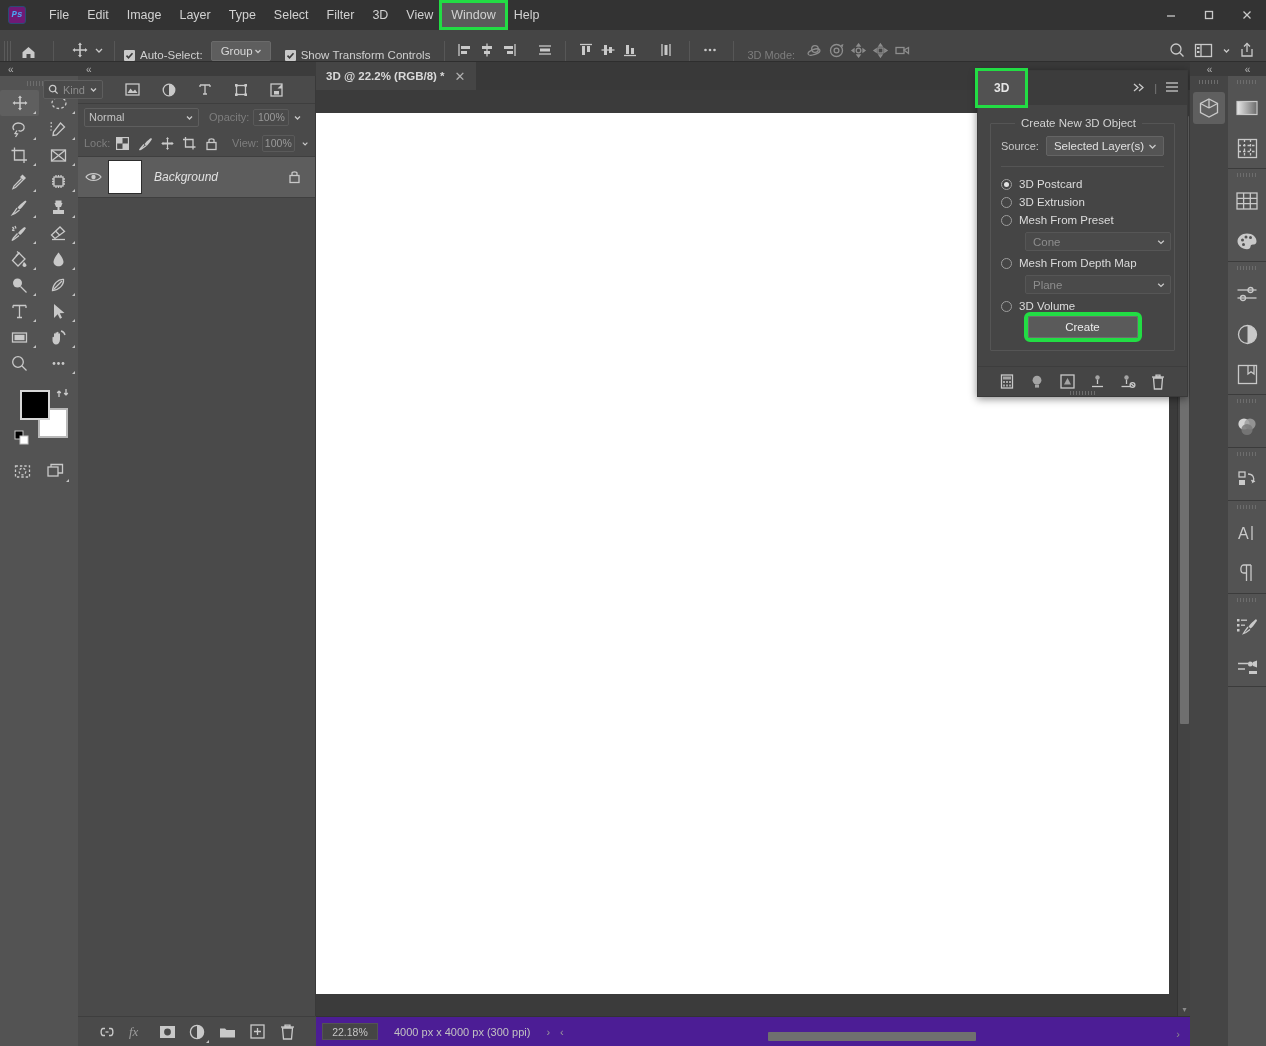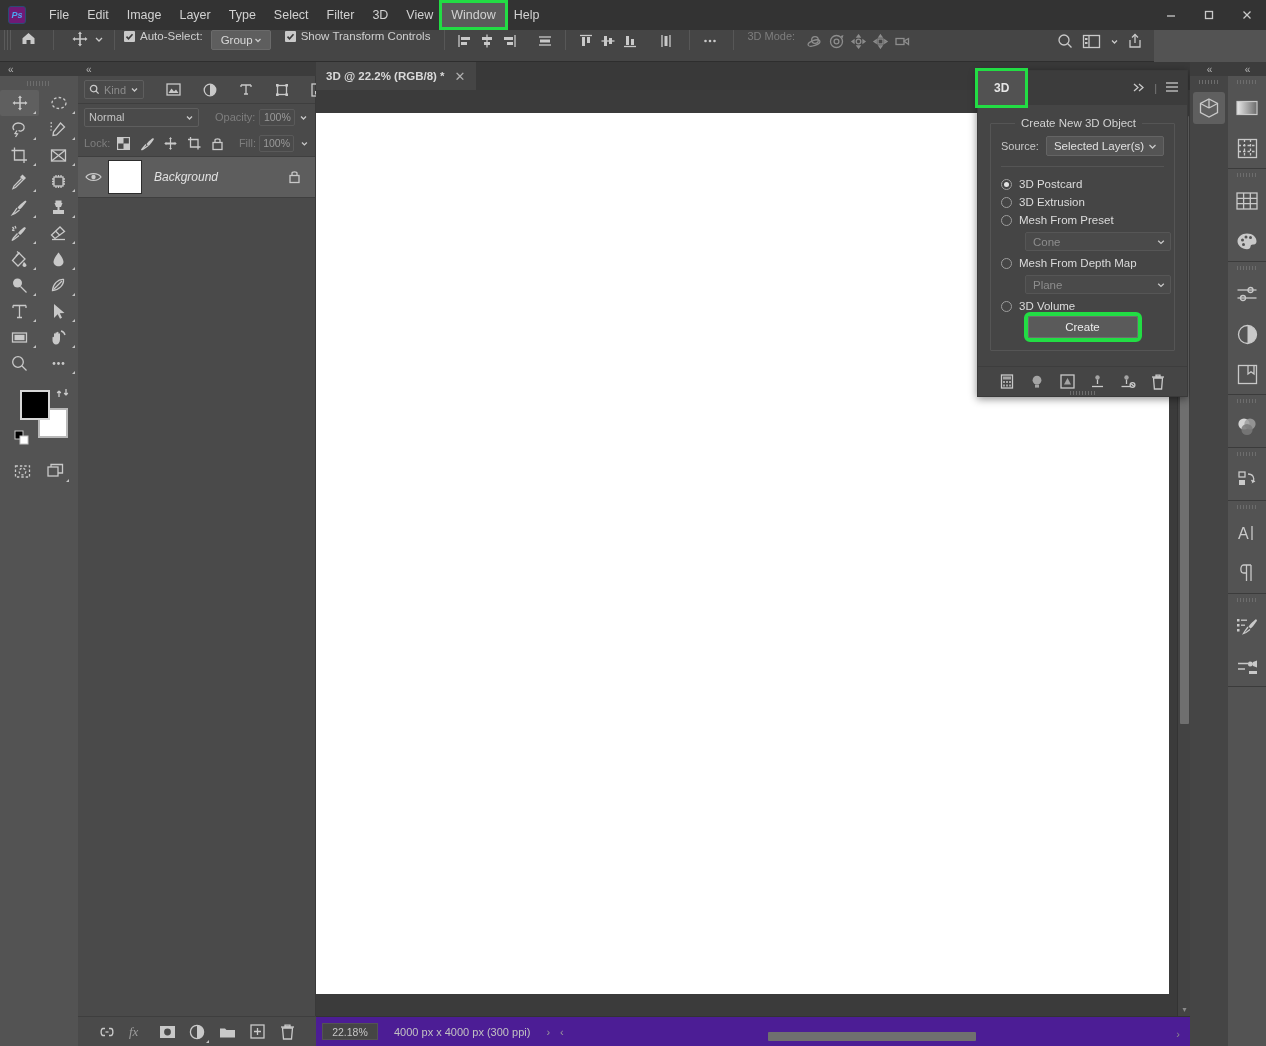--- a/index.html
+++ b/index.html
@@ -18,39 +18,40 @@
   .titlebar {
     position: absolute; left: 0; top: 0; width: 1266px; height: 30px;
     background: #333333; display: flex; align-items: center;
   }
   .ps-logo {
     width: 18px; height: 18px; margin-left: 8px; border-radius: 3px;
     background: #701a75; border: 1px solid #2b4b74;
     color: #4ba4f0; font-size: 9px; font-weight: bold;
     display: flex; align-items: center; justify-content: center;
     font-style: italic;
+    font-family: Liberation Mono, monospace;
   }
   .menubar { display: flex; align-items: center; margin-left: 14px; height: 30px; }
   .menu-item {
     padding: 4px 9px; font-size: 12.5px; color: #d2d2d2; cursor: default;
     position: relative; line-height: 16px;
   }
   .menu-item.hl {
     outline: 3px solid #22dd44; background: #5a5a5a; z-index: 5;
   }
   .win-btns { position: absolute; right: 0; top: 0; height: 30px; display: flex; }
   .win-btn {
     width: 38px; height: 30px; display: flex; align-items: center; justify-content: center;
   }
   .win-btn svg { display:block; }
 
   
   .optbar {
-    position: absolute; left: 0; top: 30px; width: 1154px; height: 32px;
-    background: #454545; display: flex; align-items: flex-start;
+    position: absolute; left: 0; top: 30px; width: 1266px; height: 32px;
+    background: #454545; display: flex; align-items: flex-end;
     border-bottom: 1px solid #2e2e2e;
   }
   .opt-grip { width: 8px; height: 20px; margin-left: 4px;
     background: repeating-linear-gradient(to right,#6d6d6d 0 1px,transparent 1px 3px); opacity:.55;}
   .opt-home { width: 32px; display: flex; align-items: center; justify-content: center; }
   .opt-tool { display: flex; align-items: center; gap: 4px; margin-left: 8px;}
   .opt-sep { width:1px; height:20px; background:#575757; margin:0 9px; }
   .chk { display: flex; align-items: center; gap: 5px; font-size: 11.5px; color:#d0d0d0;}
   .chkbox {
     width: 11px; height: 11px; background:#c9c9c9; border-radius:1px;
@@ -107,30 +108,30 @@
     border-right:1px solid #393939;
   }
   .lp-tabs { display:flex; height:24px; background:#393939; align-items:stretch; position:relative;}
   .lp-tab {
     padding:0 14px; display:flex; align-items:center; font-size:11.5px; color:#a8a8a8;
   }
   .lp-tab.active { background:#4a4a4a; color:#e8e8e8; font-weight:bold; }
   .lp-menu { position:absolute; right:8px; top:6px; }
   .lp-filter {
     height:28px; display:flex; align-items:center; gap:22px; padding:0 6px;
-    background:#4a4a4a; border-bottom:1px solid #3e3e3e;
+    background:#4a4a4a; border-bottom:1px solid #3e3e3e;justify-content:flex-end;
   }
   .kindsel {
     width:86px; height:19px; background:#4a4a4a; border:1px solid #5e5e5e; border-radius:2px;
     display:flex;align-items:center; gap:4px; padding:0 4px; color:#8c8c8c; font-size:11px;
   }
   .kind-ic { width:18px;height:20px;display:flex;align-items:center;justify-content:center;}
   .fl-toggle { width:11px;height:11px;border-radius:50%;background:#9a9a9a; margin-left:4px;}
   .lp-blend {
-    height:26px; display:flex; align-items:center; padding:0 6px; gap:16px;
+    height:26px; display:flex; align-items:center; padding:0 6px; gap:10px;
   }
   .blendsel {
     width:115px;height:19px;background:#4a4a4a;border:1px solid #5e5e5e;border-radius:2px;
     display:flex;align-items:center;justify-content:space-between;padding:0 4px;font-size:11px;color:#c4c4c4;
   }
   .opacity-wrap { display:flex; align-items:center; gap:4px; font-size:11px;}
   .numfield {
     width:36px;height:17px;background:#4a4a4a;border:1px solid #5a5a5a;border-radius:2px;
     display:flex;align-items:center;justify-content:center;font-size:10.5px;color:#9a9a9a;
   }
@@ -818,21 +819,21 @@
             <path d="M3.5 1 L3.5 11 L13.5 11" class="ic"></path>
             <path d="M1 3.5 L11 3.5 L11 13.5" class="ic"></path>
           </svg>
       </span>
       <span class="lock-ic">
         <svg width="13" height="15" viewBox="0 0 13 15">
             <rect x="2" y="6.5" width="9" height="7" class="ic"></rect>
             <path d="M4 6.5 L4 4.2 C4 2.5 9 2.5 9 4.2 L9 6.5" class="ic"></path>
           </svg>
       </span>
-      <span class="dim" style="margin-left:8px;">Fill:</span>
+      <span class="dim" style="margin-left:8px;">View:</span>
       <span class="numfield">100%</span>
       <svg width="9" height="9" viewBox="0 0 9 9" style="margin-left:3px">
           <path d="M2 3.5 L4.5 6 L7 3.5" class="ic" stroke="#9a9a9a"></path>
         </svg>
     </div>
 
     <div class="layer-row">
       <div class="layer-eye">
         <svg width="17" height="12" viewBox="0 0 17 12">
             <path d="M1 6 C4 1.5 13 1.5 16 6 C13 10.5 4 10.5 1 6 Z" class="ic"></path>

